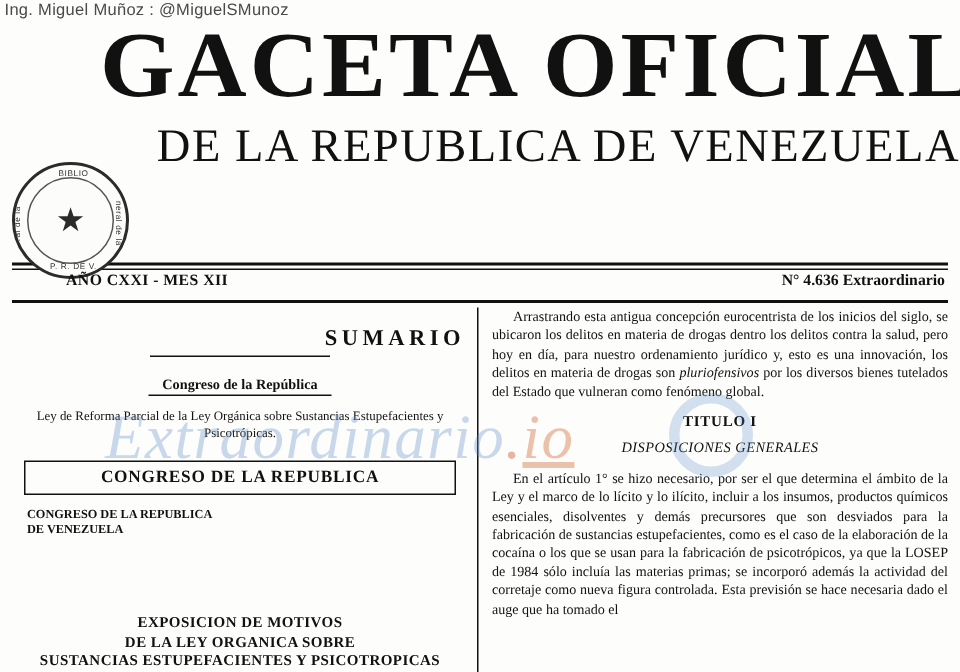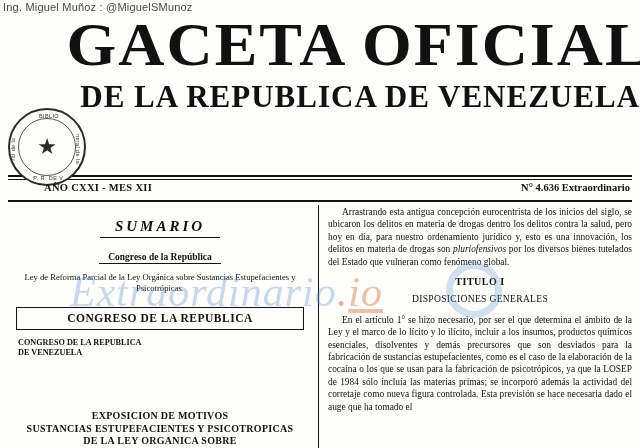--- a/index.html
+++ b/index.html
@@ -47,21 +47,21 @@
     font-weight: bold;
     font-size: 62px;
     letter-spacing: 2px;
     line-height: 64px;
     color: #111;
     white-space: nowrap;
     transform: scaleX(1.03);
   }
   .masthead .subtitle {
     font-family: "Liberation Serif", serif;
-    font-weight: bold;
+    font-weight: normal;
     font-size: 31px;
     letter-spacing: 1px;
     line-height: 34px;
     color: #111;
     margin-top: 4px;
     white-space: nowrap;
   }
   .rule-top {
     position: absolute;
     top: 175px;
@@ -174,26 +174,25 @@
     left: 328px;
     top: 206px;
     width: 304px;
     height: 242px;
     color: #111;
     font-size: 9.4px;
     line-height: 12.4px;
     text-align: justify;
   }
   .sumario {
-    text-align: center;
+    text-align: right;
     font-weight: bold;
     font-size: 15px;
     letter-spacing: 3px;
     margin-top: 12px;
-    font-style: italic;
   }
   .sumario-underline {
     width: 120px;
     margin: 2px auto 0 auto;
     border-top: 1px solid #111;
   }
   .org {
     text-align: center;
     font-weight: bold;
     font-size: 9.5px;
@@ -244,20 +243,21 @@
     font-weight: bold;
     font-size: 10px;
     margin: 8px 0 5px 0;
     letter-spacing: .5px;
   }
   .disposiciones {
     text-align: center;
     font-size: 9.6px;
     margin: 0 0 8px 0;
     letter-spacing: .3px;
+    font-style: italic;
   }
   .ital { font-style: italic; }
   
   .watermark {
     position: absolute;
     left: 70px;
     top: 268px;
     width: 520px;
     height: 70px;
     pointer-events: none;
@@ -328,22 +328,22 @@
     <div class="org">Congreso de la República</div>
     <div class="org-underline"></div>
     <div class="sum-entry">Ley de Reforma Parcial de la Ley Orgánica sobre Sustancias Estupefacientes y Psicotrópicas.</div>
     <div class="boxed">CONGRESO DE LA REPUBLICA</div>
     <div class="congreso-lines">
       <div>CONGRESO DE LA REPUBLICA</div>
       <div>DE VENEZUELA</div>
     </div>
     <div class="expos">
       <div>EXPOSICION DE MOTIVOS</div>
+      <div>DE LA LEY ORGANICA SOBRE</div>
       <div>SUSTANCIAS ESTUPEFACIENTES Y PSICOTROPICAS</div>
-      <div>DE LA LEY ORGANICA SOBRE</div>
     </div>
   </div>
 
   <div class="colR">
     <p><span>Arrastrando esta antigua concepción eurocentrista de los inicios del siglo, se ubicaron los delitos en materia de drogas dentro los delitos contra la salud, pero hoy en día, para nuestro ordenamiento jurídico y, esto es una innovación, los delitos en materia de drogas son</span> <span class="ital">pluriofensivos</span> <span>por los diversos bienes tutelados del Estado que vulneran como fenómeno global.</span></p>
     <div class="titulo">TITULO I</div>
     <div class="disposiciones">DISPOSICIONES GENERALES</div>
     <p>En el artículo 1° se hizo necesario, por ser el que determina el ámbito de la Ley y el marco de lo lícito y lo ilícito, incluir a los insumos, productos químicos esenciales, disolventes y demás precursores que son desviados para la fabricación de sustancias estupefacientes, como es el caso de la elaboración de la cocaína o los que se usan para la fabricación de psicotrópicos, ya que la LOSEP de 1984 sólo incluía las materias primas; se incorporó además la actividad del corretaje como nueva figura controlada. Esta previsión se hace necesaria dado el auge que ha tomado el</p>
   </div>
 

